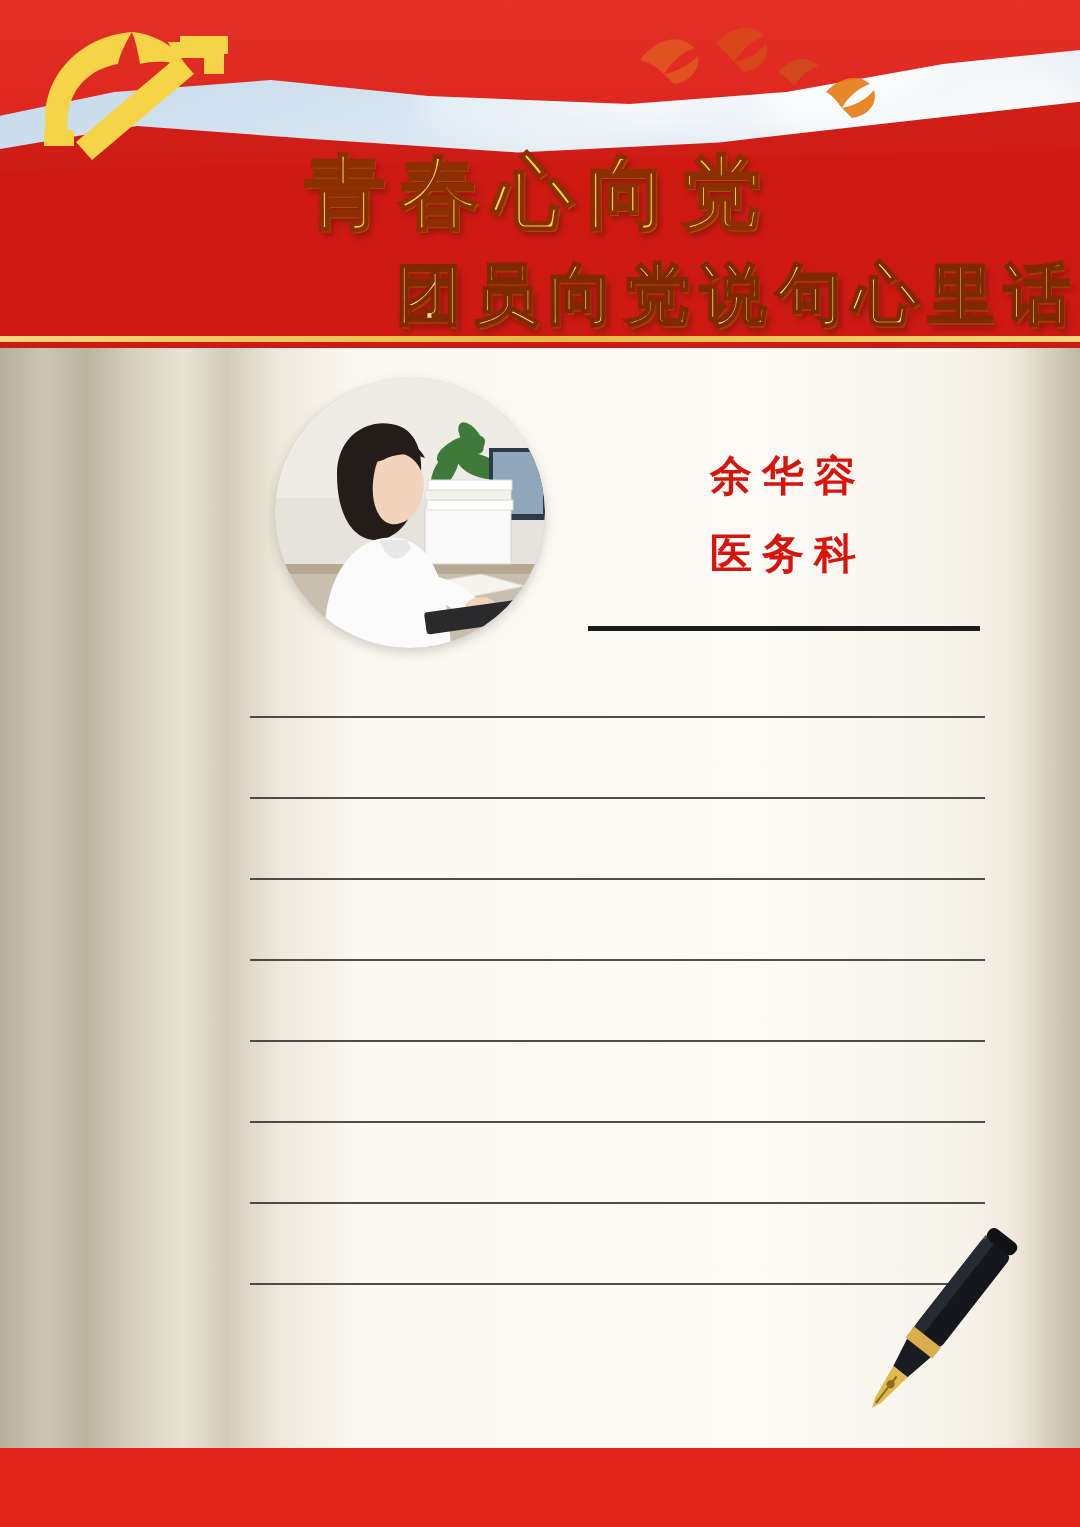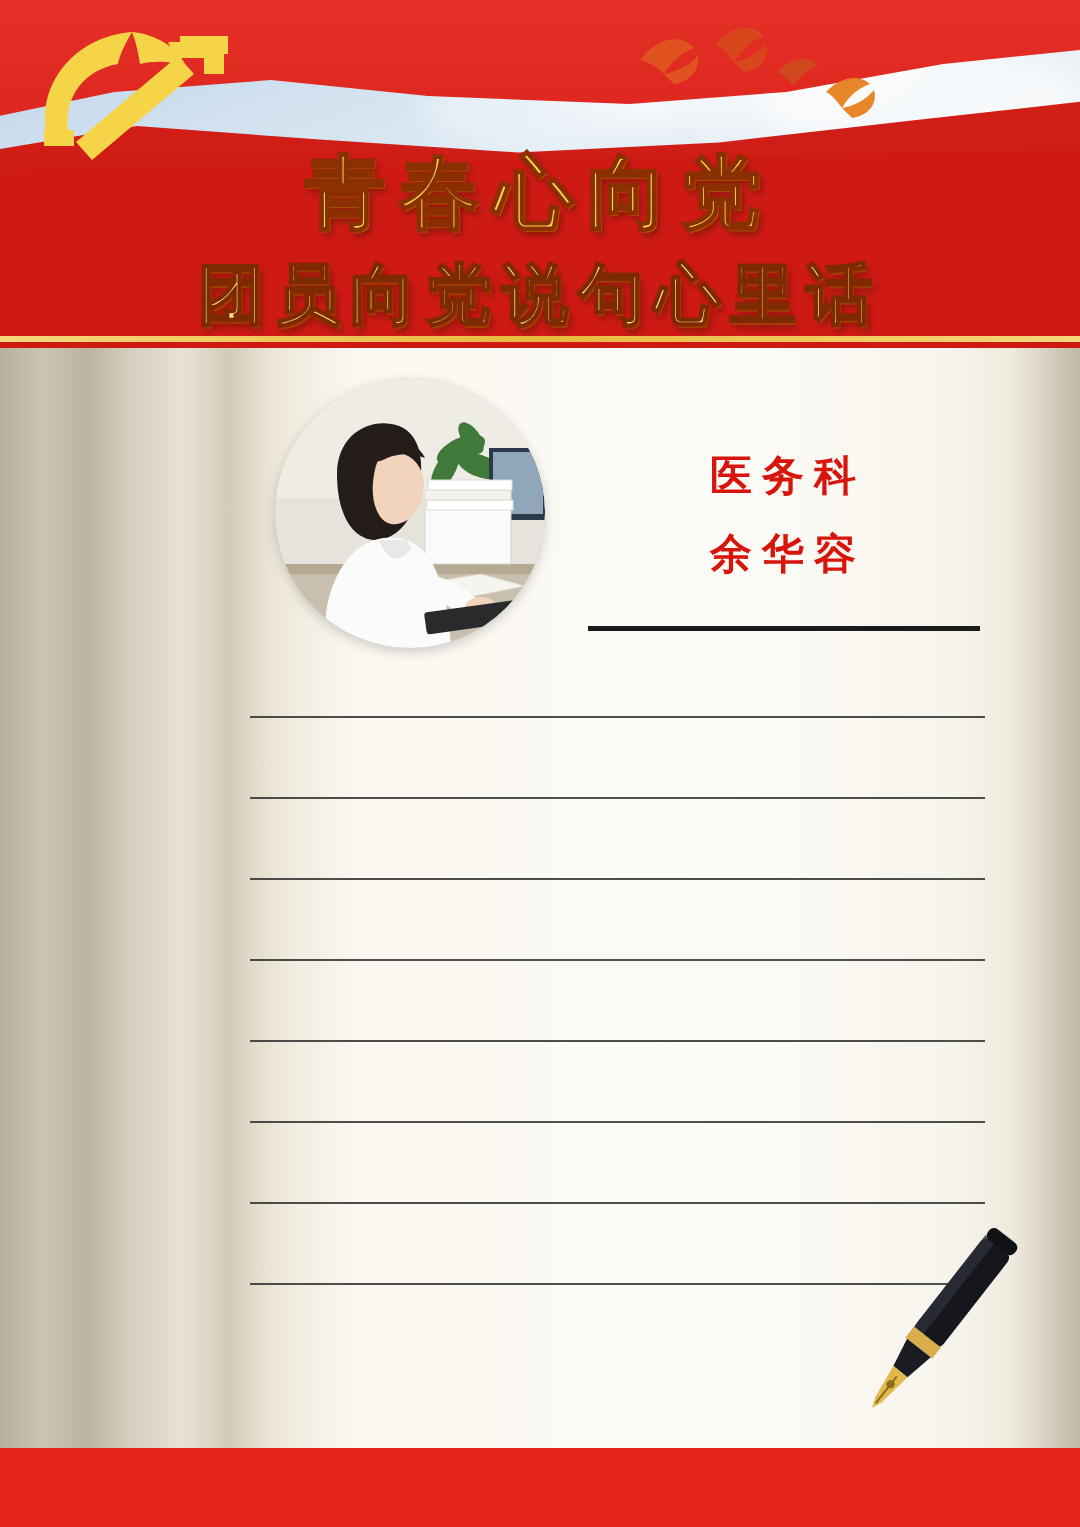--- a/index.html
+++ b/index.html
@@ -98,21 +98,21 @@
     text-shadow:
       0 0 2px #8c3a00,
       2px 2px 0 #b14a00,
       4px 5px 6px rgba(80,20,0,.55);
     -webkit-text-stroke: 2px #8a3000;
   }
   .title-sub {
     position: absolute;
     left: 0; top: 250px;
     width: 1080px;
-    text-align: center;
+    text-align: right;
     font-family: "DejaVu Serif", "Liberation Serif", serif;
     font-size: 66px;
     font-weight: bold;
     letter-spacing: 10px;
     color: #ffe08a;
     text-shadow:
       0 0 2px #7d2a00,
       2px 3px 0 #a33c00,
       4px 6px 7px rgba(70,15,0,.5);
     -webkit-text-stroke: 2px #7d2a00;
@@ -326,22 +326,22 @@
           <path d="M150 196 C176 200, 196 212, 206 226 L186 238 C172 226, 158 218, 146 214 Z" fill="#fbfbfb"></path>
 
           <ellipse cx="206" cy="230" rx="16" ry="11" fill="#f2d3bc"></ellipse>
 
           <rect x="150" y="228" width="96" height="22" rx="3" fill="#2a2a2c" transform="rotate(-8 198 239)"></rect>
         </g>
       </svg>
     </div>
 
     <div class="name-block">
+      <div class="name-line">余华容</div>
       <div class="name-line">医务科</div>
-      <div class="name-line">余华容</div>
     </div>
     <div class="name-rule"></div>
 
 
     <div class="pen">
       <svg viewBox="0 0 260 230" xmlns="http://www.w3.org/2000/svg">
         <g transform="rotate(38 130 115)">
 
           <rect x="96" y="30" width="34" height="120" rx="8" fill="#15171c"></rect>
           <rect x="96" y="30" width="12" height="120" fill="#2c3039" opacity=".8"></rect>

